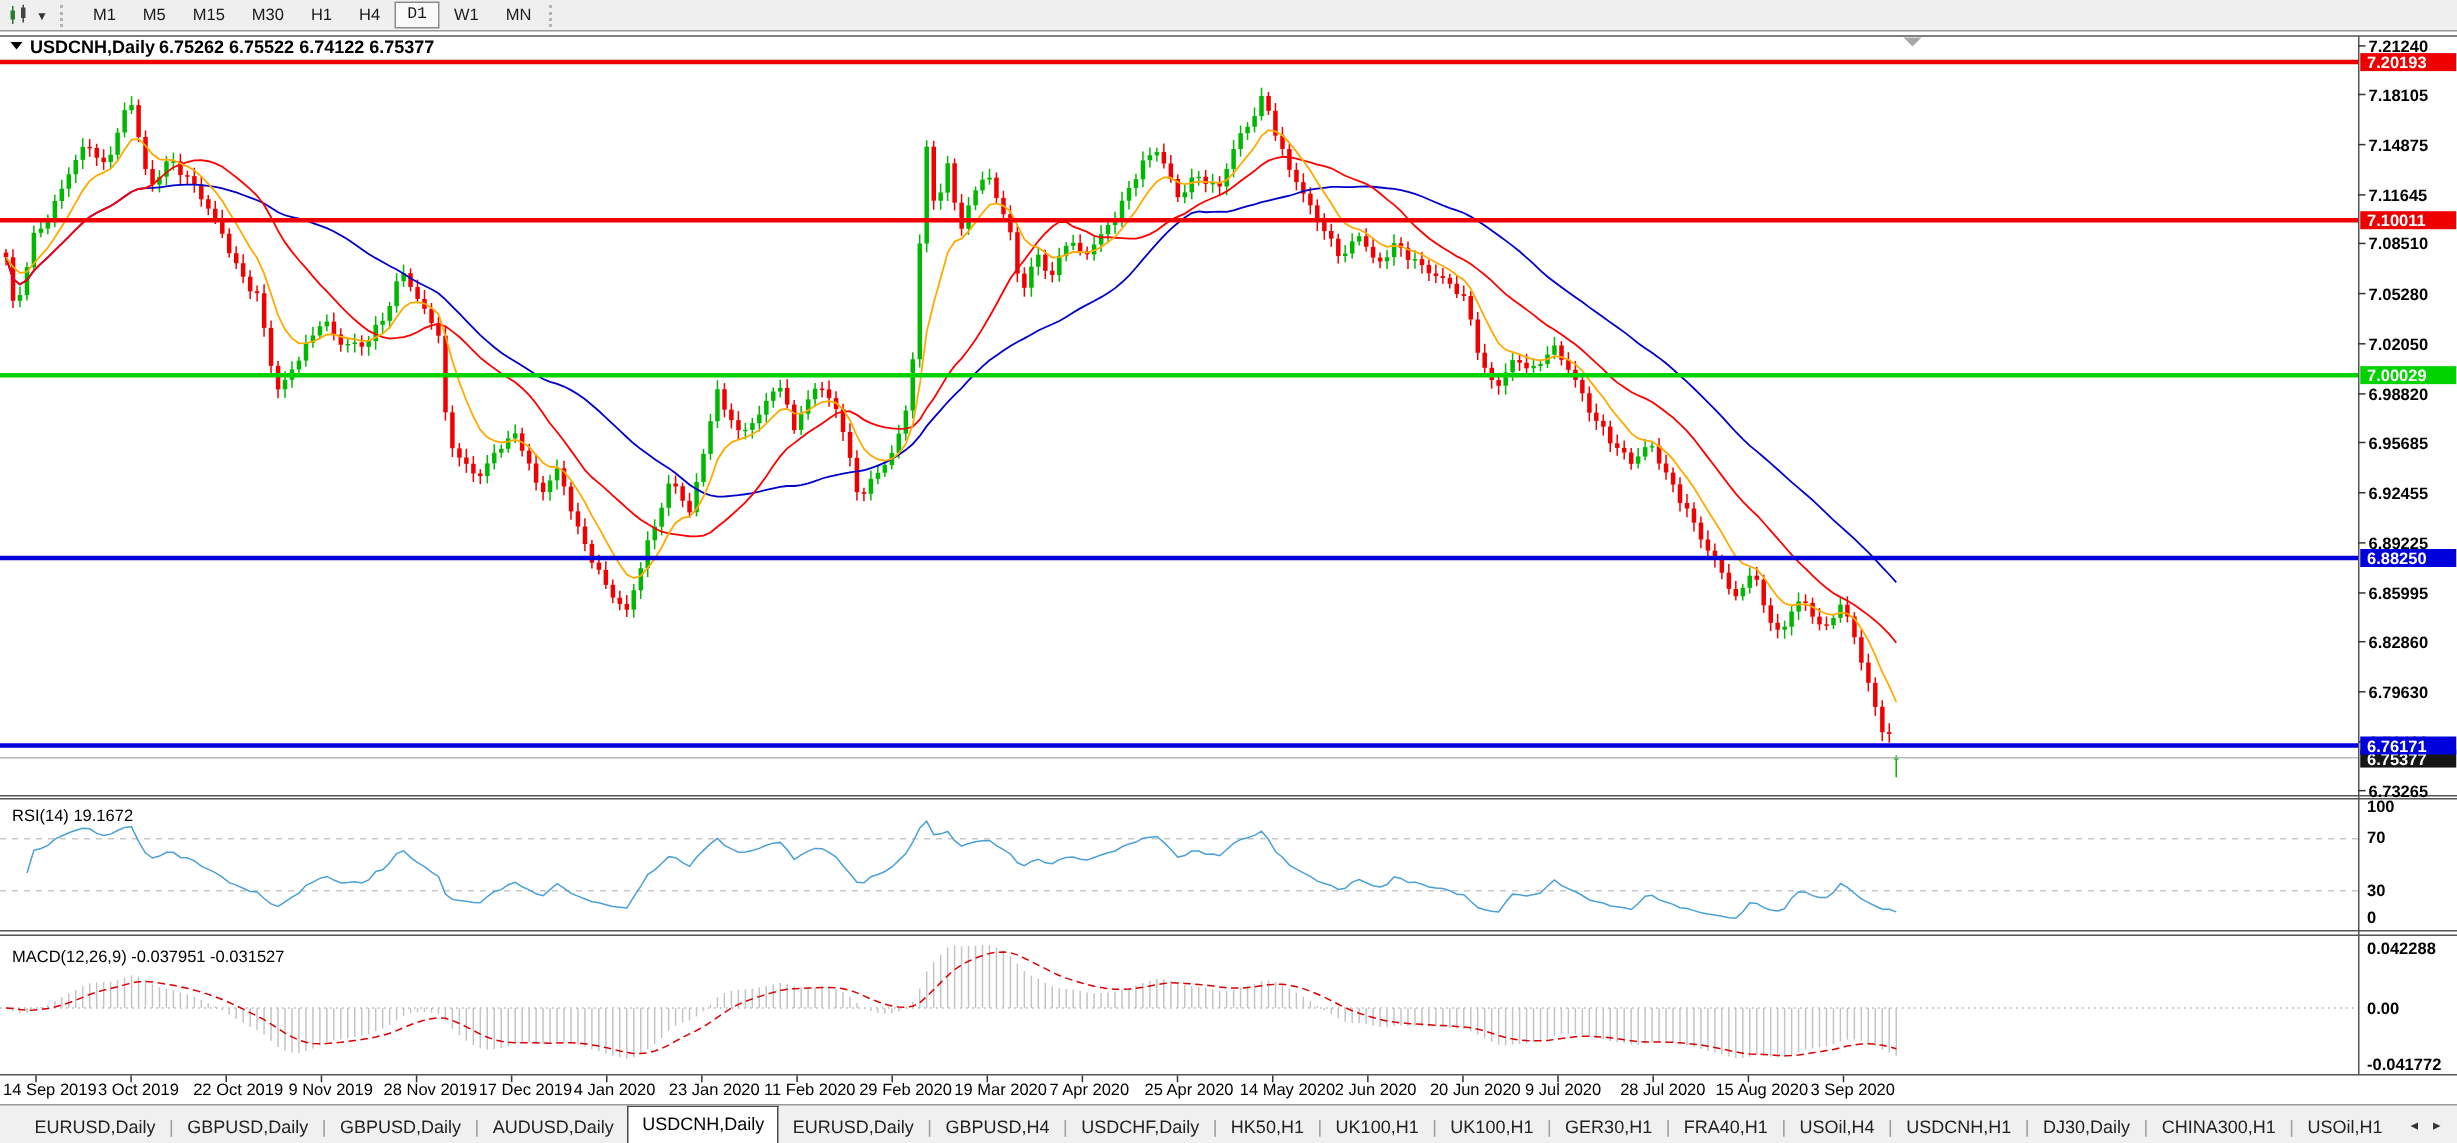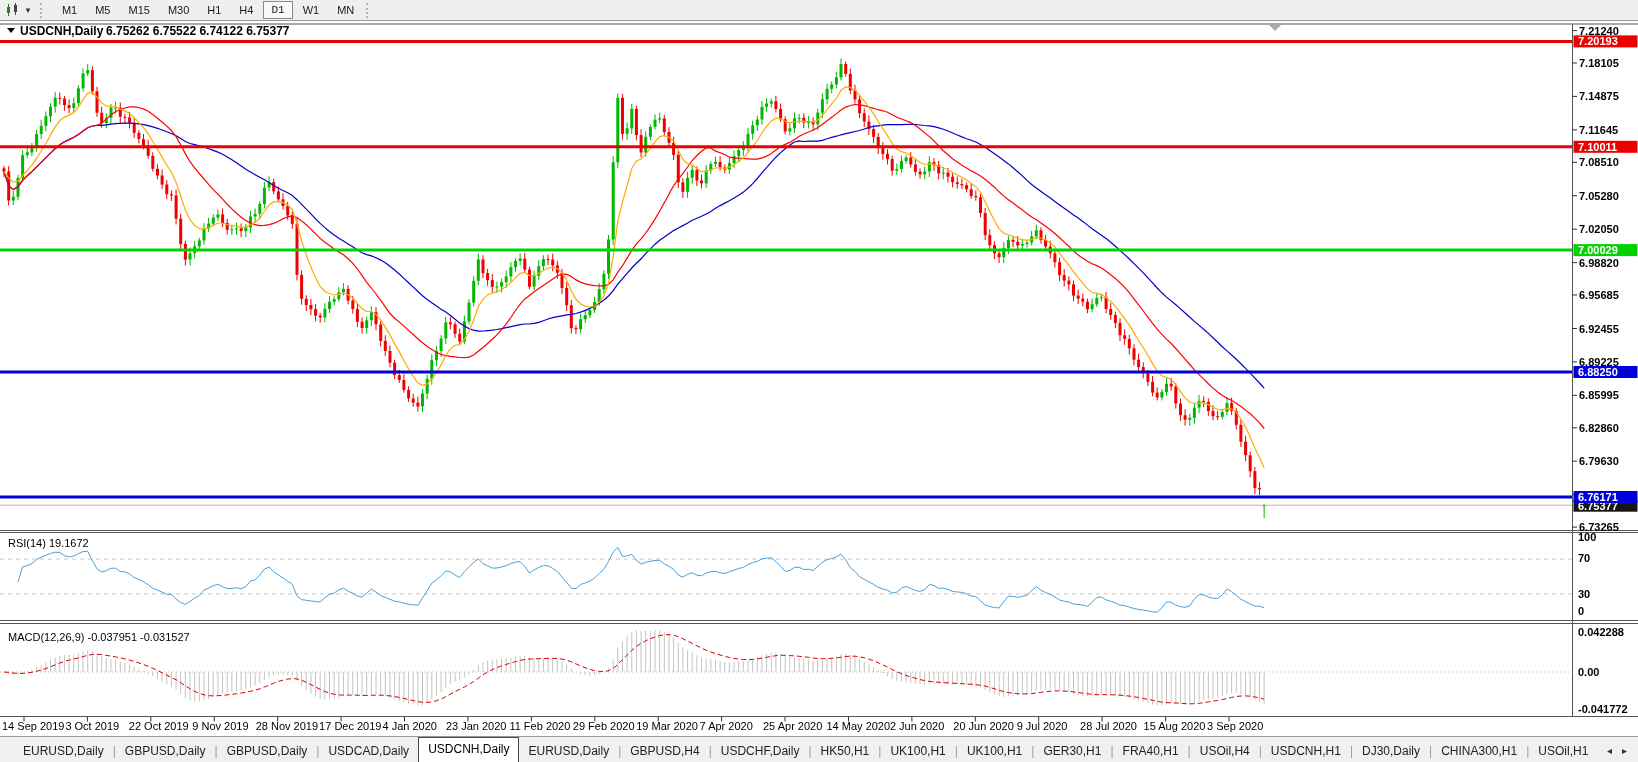--- a/index.html
+++ b/index.html
@@ -1012,21 +1012,21 @@
   </svg>
 
 <div class="tabbar">
   <div id="tabs-holder" style="display:flex;align-items:flex-end;">
       <div class="tab">EURUSD,Daily</div>
       <span class="tab-sep">|</span>
       <div class="tab">GBPUSD,Daily</div>
       <span class="tab-sep">|</span>
       <div class="tab">GBPUSD,Daily</div>
       <span class="tab-sep">|</span>
-      <div class="tab">USDCAD,Daily</div>
+      <div class="tab">AUDUSD,Daily</div>
       <div class="tab active">USDCNH,Daily</div>
       <div class="tab">EURUSD,Daily</div>
       <span class="tab-sep">|</span>
       <div class="tab">GBPUSD,H4</div>
       <span class="tab-sep">|</span>
       <div class="tab">USDCHF,Daily</div>
       <span class="tab-sep">|</span>
       <div class="tab">HK50,H1</div>
       <span class="tab-sep">|</span>
       <div class="tab">UK100,H1</div>

